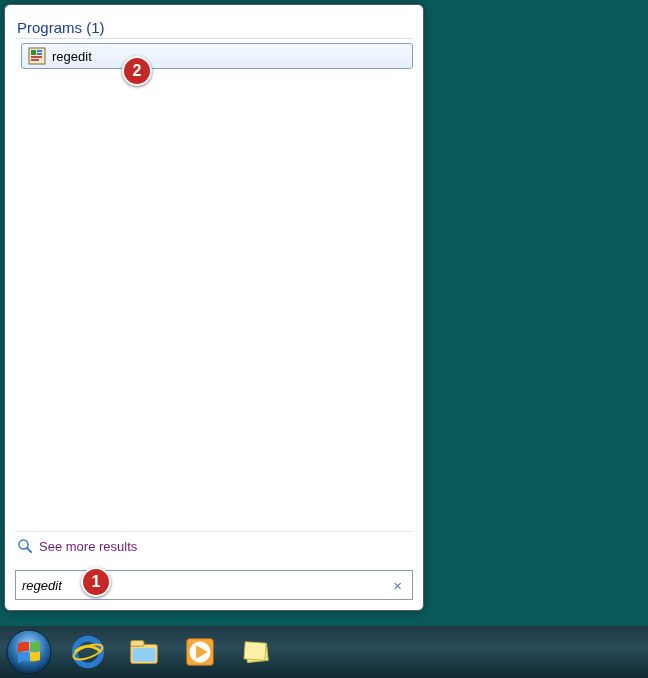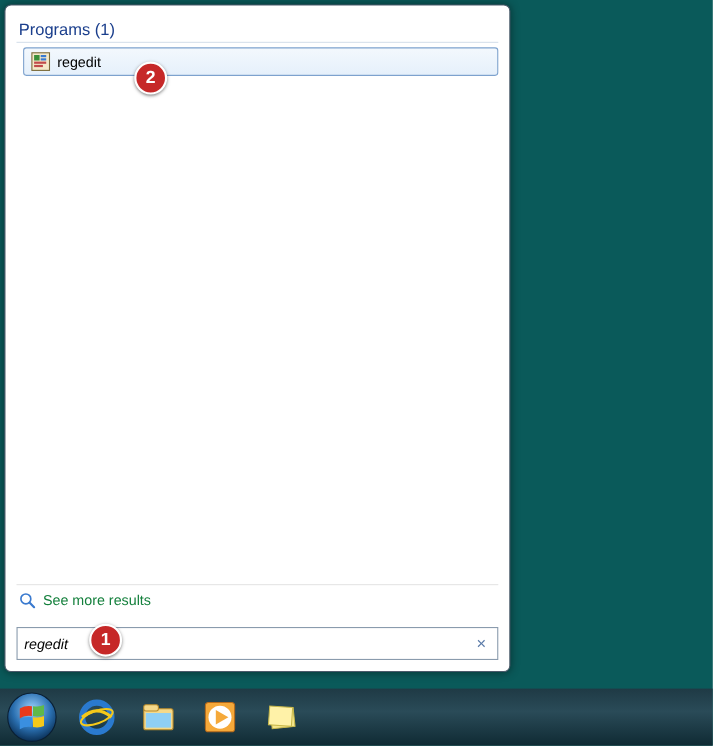--- a/index.html
+++ b/index.html
@@ -8,21 +8,21 @@
       height: 678px;
       background: #0a5a5a;
       font-family: "Segoe UI", Tahoma, sans-serif;
       font-size: 13px;
       position: relative;
     }
     .start-menu {
       position: absolute;
       left: 4px;
       top: 4px;
-      width: 460px;
+      width: 420px;
       height: 607px;
       background: #fff;
       border: 1px solid #4b5a6a;
       border-radius: 6px;
       box-shadow: 0 0 8px rgba(0,0,0,0.4);
       display: flex;
       flex-direction: column;
       padding: 10px 10px 10px 10px;
     }
     .category-header {
@@ -47,23 +47,23 @@
       margin-right: 0;
     }
     .regedit-icon {
       width: 18px; height: 18px;
       display: inline-block;
     }
     .result-label { color: #000; }
     .spacer { flex: 1; }
     .see-more {
       display: flex;
-      align-items: flex-start;
+      align-items: center;
       gap: 6px;
-      color: #15803d;
+      color: #701a75;
       padding: 6px 2px 10px 2px;
       cursor: pointer;
       border-top: 1px solid #e5e5e5;
       margin-top: 4px;
     }
     .magnifier-icon {
       width: 16px; height: 16px;
     }
     .bottom-row {
       display: flex;

